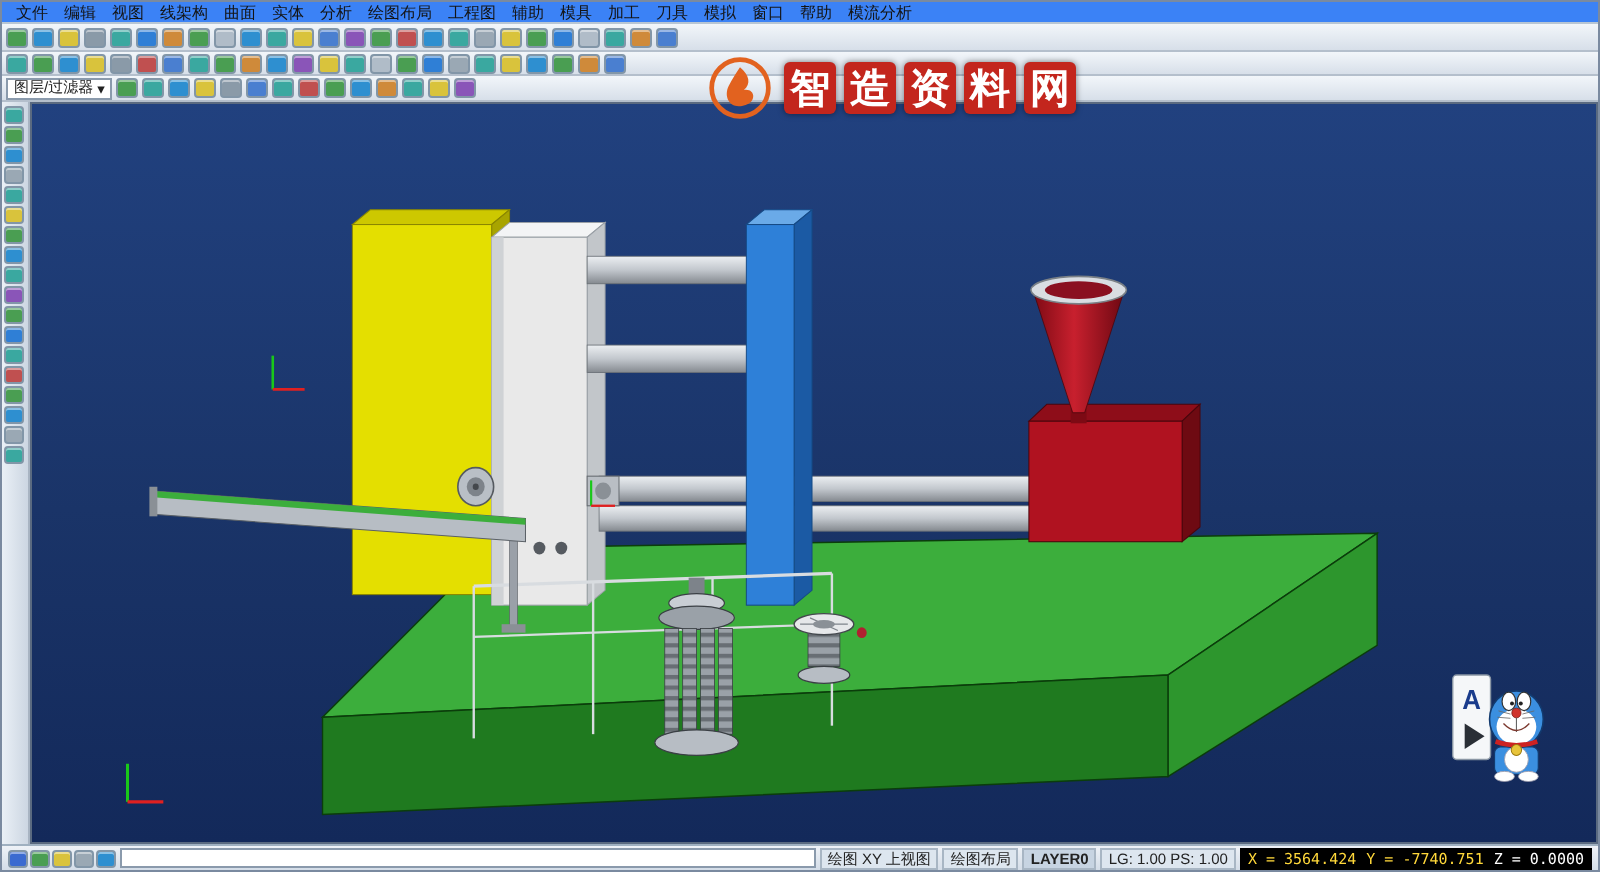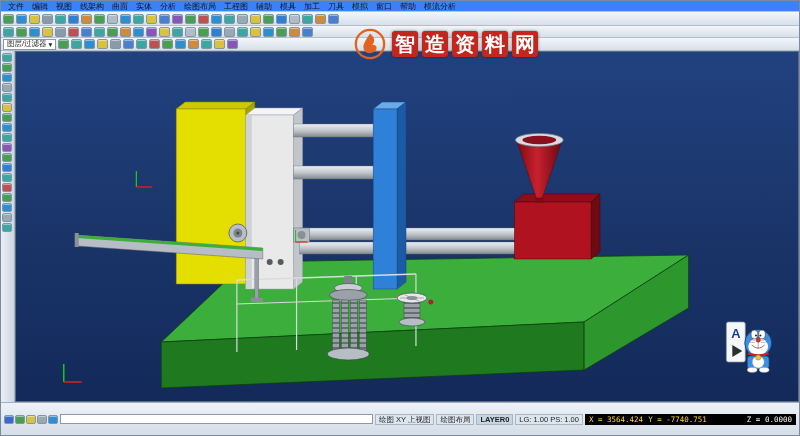--- a/index.html
+++ b/index.html
@@ -43,33 +43,33 @@
 
   
   .watermark { position:absolute; left:352px; top:26px; display:flex; align-items:center;
     gap:5px; z-index:40; }
   .wm-tile { width:26px; height:26px; background:#c3261d; color:#fff; font-weight:bold;
     font-size:20px; line-height:26px; text-align:center; border-radius:3px;
     box-shadow:0 0 3px rgba(0,0,0,.5); font-family:"DejaVu Sans", sans-serif; }
 
   
   .cmdbar, .statusbar { height:13px; background:linear-gradient(#eef2f7,#d4dde8);
-    display:flex; align-items:center; gap:2px; padding:16px 3px; font-size:8px;
+    display:flex; align-items:center; gap:2px; padding:0 3px; font-size:8px;
     border-top:1px solid #9fb0c0; flex:0 0 auto; color:#222; }
   .bar-icons { display:flex; gap:1px; align-items:center; }
   .bar-icons .ticon { width:10px; height:9px; }
   .cmd-input { flex:1; height:10px; background:#fff; border:1px solid #8a9aac; }
   .seg { padding:0 3px; border:1px solid #a8b6c4; background:#dde6ef; height:11px;
     line-height:10px; white-space:nowrap; font-size:7.5px; }
   .layer-chip { font-weight:bold; background:#c7d4e2; }
   .coords { background:#000; display:flex; gap:5px; padding:0 4px; height:11px;
     align-items:center; font-family:"DejaVu Sans Mono", monospace; font-size:7.5px;
     white-space:nowrap; }
   .coord-x, .coord-y { color:#ffd83a; }
-  .coord-z { color:#fff;margin-left:35px; }
+  .coord-z { color:#fff; }
   .toggles { display:flex; gap:1px; }
   .toggle { width:10px; height:10px; border:1px solid #8898a8; border-radius:1px; }
   .readout { background:#000; color:#e8e8e8; padding:0 4px; height:11px; line-height:11px;
     font-family:"DejaVu Sans Mono", monospace; font-size:7.5px; }
 </style>
 </head>
 <body>
 
 <div class="app">
 

